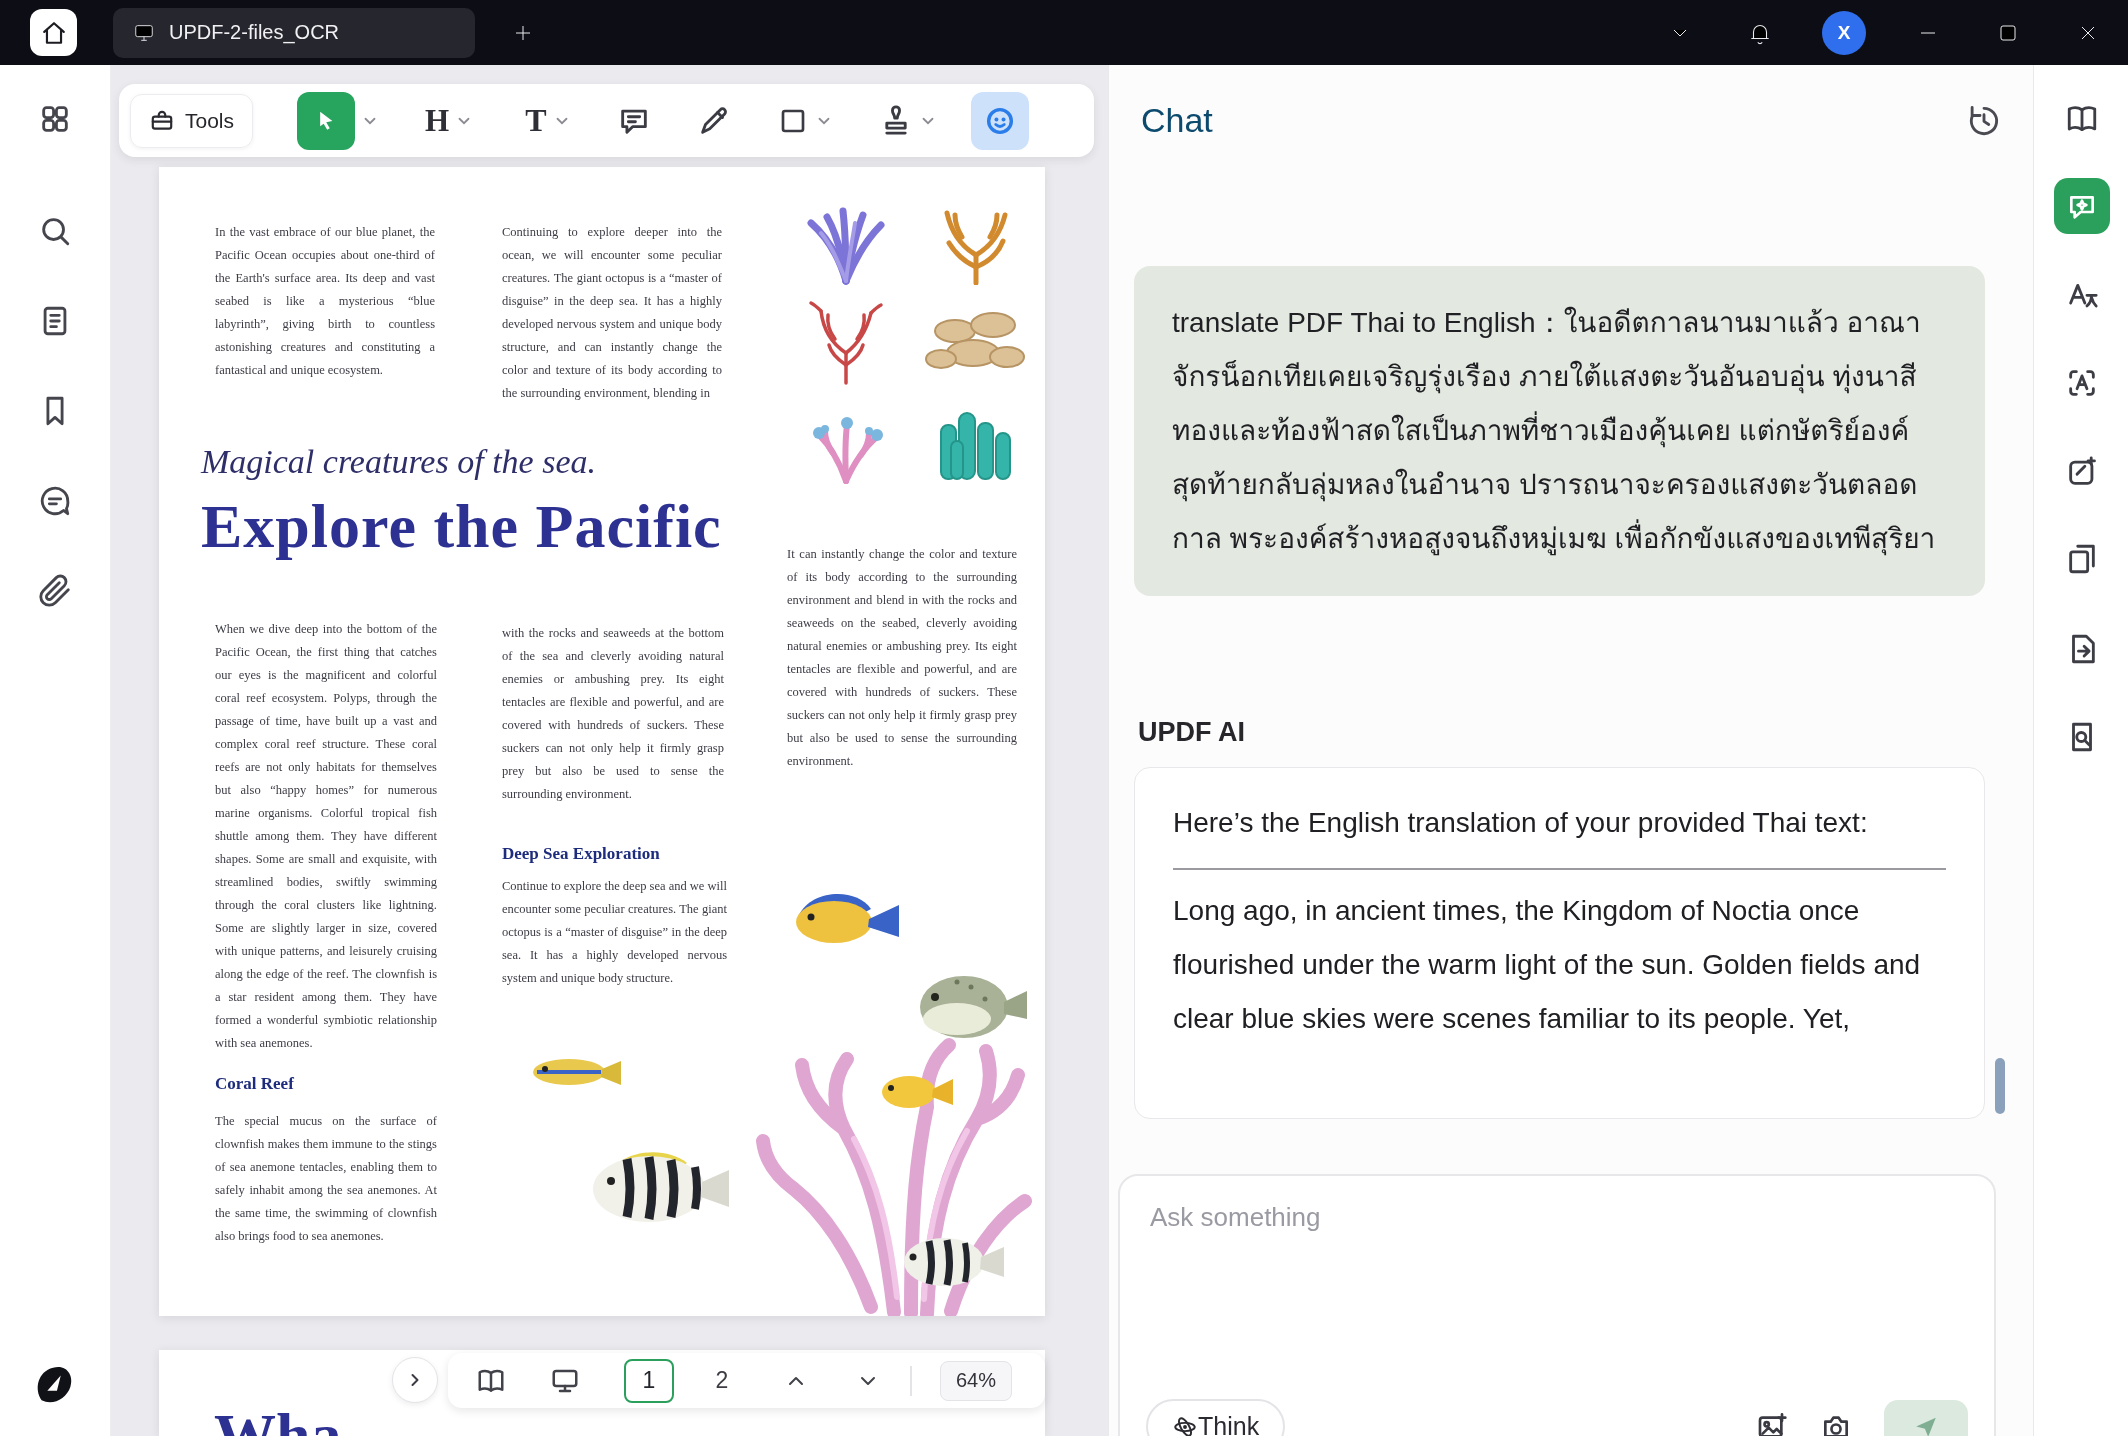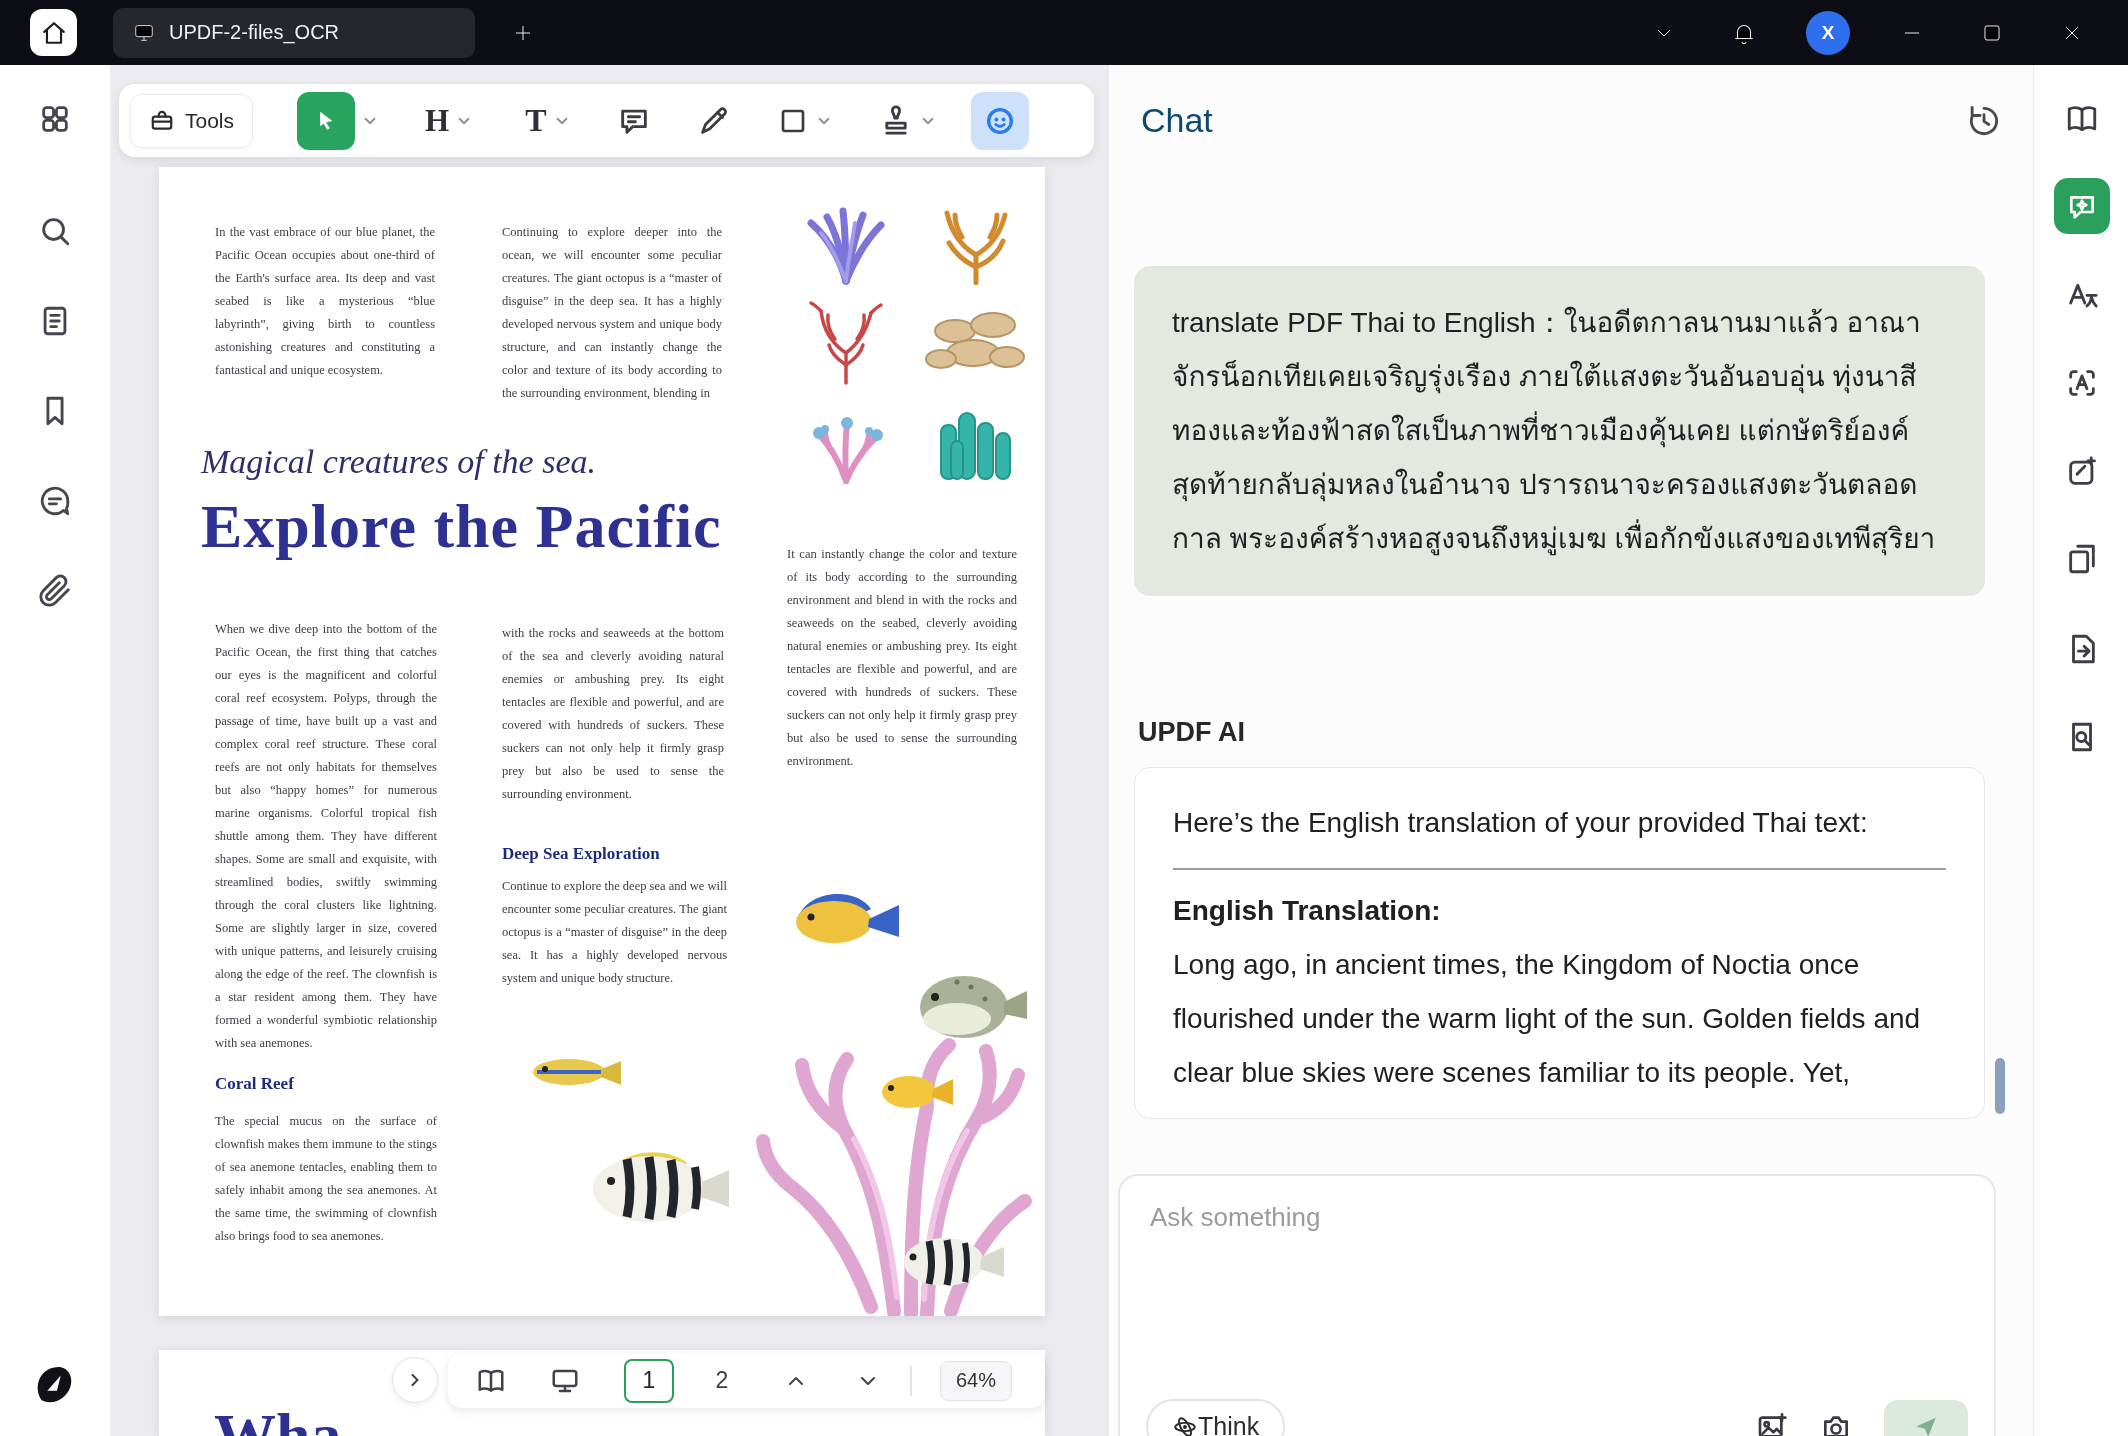--- a/index.html
+++ b/index.html
@@ -4,21 +4,21 @@
 <style>
   * { margin:0; padding:0; box-sizing:border-box; }
   html,body { width:2128px; height:1436px; overflow:hidden; }
   body { position:relative; font-family:"Liberation Sans",sans-serif; background:#ebebef; }
   svg { display:block; }
   .ic svg { stroke:#45454d; fill:none; stroke-width:2; stroke-linecap:round; stroke-linejoin:round; }
   .ic-white svg { stroke:#e9e9ee; }
 
   
   .titlebar { position:absolute; left:0; top:0; width:2128px; height:65px; background:#0d0d15;
-              display:flex; align-items:center; padding:0 38px 0 30px; }
+              display:flex; align-items:center; padding:0 22px 0 30px; }
   .home-btn { width:47px; height:47px; background:#ffffff; border-radius:12px;
               display:flex; align-items:center; justify-content:center; cursor:pointer; }
   .home-btn svg { stroke:#1c1c22; fill:none; stroke-width:2; stroke-linecap:round; stroke-linejoin:round; }
   .tab { margin-left:36px; width:362px; height:50px; background:#26262e; border-radius:10px;
          display:flex; align-items:center; gap:14px; padding:0 20px; cursor:pointer; }
   .tab-title { font-size:20px; color:#f1f1f4; white-space:nowrap; overflow:hidden; }
   .newtab-btn { margin-left:30px; width:36px; height:36px; display:flex; align-items:center; justify-content:center; cursor:pointer; }
   .tb-right { margin-left:auto; display:flex; align-items:center; gap:44px; }
   .tb-btn { width:36px; height:36px; display:flex; align-items:center; justify-content:center; cursor:pointer; }
   .avatar { width:44px; height:44px; border-radius:50%; background:#2f6fed; color:#fff;
@@ -553,21 +553,20 @@
 
   <div class="user-bubble">
     <span>translate PDF Thai to English：ในอดีตกาลนานมาแล้ว อาณาจักรน็อกเทียเคยเจริญรุ่งเรือง ภายใต้แสงตะวันอันอบอุ่น ทุ่งนาสีทองและท้องฟ้าสดใสเป็นภาพที่ชาวเมืองคุ้นเคย แต่กษัตริย์องค์สุดท้ายกลับลุ่มหลงในอำนาจ ปรารถนาจะครองแสงตะวันตลอดกาล พระองค์สร้างหอสูงจนถึงหมู่เมฆ เพื่อกักขังแสงของเทพีสุริยา</span>
   </div>
 
   <div class="ai-name">UPDF AI</div>
 
   <div class="ai-bubble">
     <div>Here’s the English translation of your provided Thai text:</div>
     <hr class="ai-hr">
-    <div class="ai-heading">English Translation:</div>
     <div>Long ago, in ancient times, the Kingdom of Noctia once flourished under the warm light of the sun. Golden fields and clear blue skies were scenes familiar to its people. Yet,</div>
   </div>
 
   <div class="chat-scrollthumb"></div>
 
   <div class="chat-input">
     <textarea class="chat-textarea" placeholder="Ask something" style=""></textarea>
     <div class="input-row">
       <div class="think-btn">
         <span>

